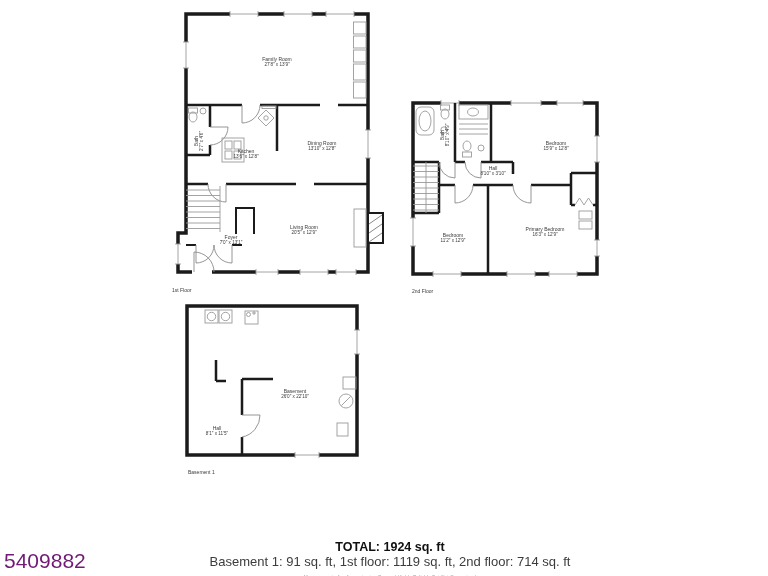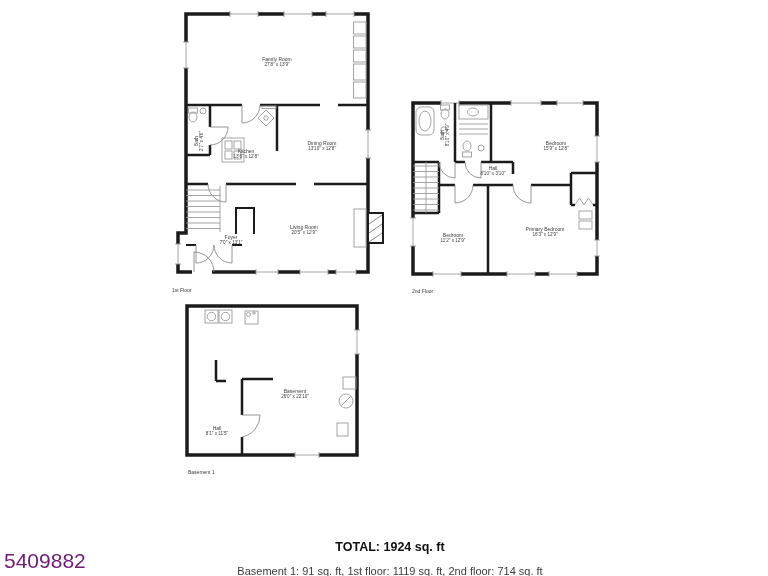--- a/index.html
+++ b/index.html
@@ -12,21 +12,21 @@
   .room-label {
     position:absolute; transform:translate(-50%,-50%);
     text-align:center; color:#3a3a3a; white-space:nowrap;
   }
   .room-label.vertical { transform:translate(-50%,-50%) rotate(-90deg); }
   .room-label .rname { font-size:5px; line-height:6px; }
   .room-label .rdims { font-size:4.6px; line-height:5.6px; }
   .plan-caption { position:absolute; font-size:5px; color:#3a3a3a; white-space:nowrap; }
   .summary { position:absolute; left:12px; top:540px; width:756px; text-align:center; color:#333; }
   .summary .total { font-size:12.5px; font-weight:bold; color:#101010; }
-  .summary .line { font-size:11px; margin-top:11px; color:#3c3c3c; }
+  .summary .line { font-size:13px; margin-top:0; color:#3c3c3c; }
   .summary .disclaimer { font-size:4.5px; color:#9a9a9a; margin-top:6px; letter-spacing:0.2px; }
   .listing-id { position:absolute; left:4px; top:549px; font-size:21px; color:#701a75; }
   .wall { stroke:#1b1b1b; fill:none; }
   .thin { stroke:#9a9a9a; stroke-width:0.9; fill:none; }
   .arc  { stroke:#8a8a8a; stroke-width:0.9; fill:none; }
 </style>
 </head>
 <body>
 
 <div class="plan" style="left:174px; top:8px; width:232px; height:278px">

